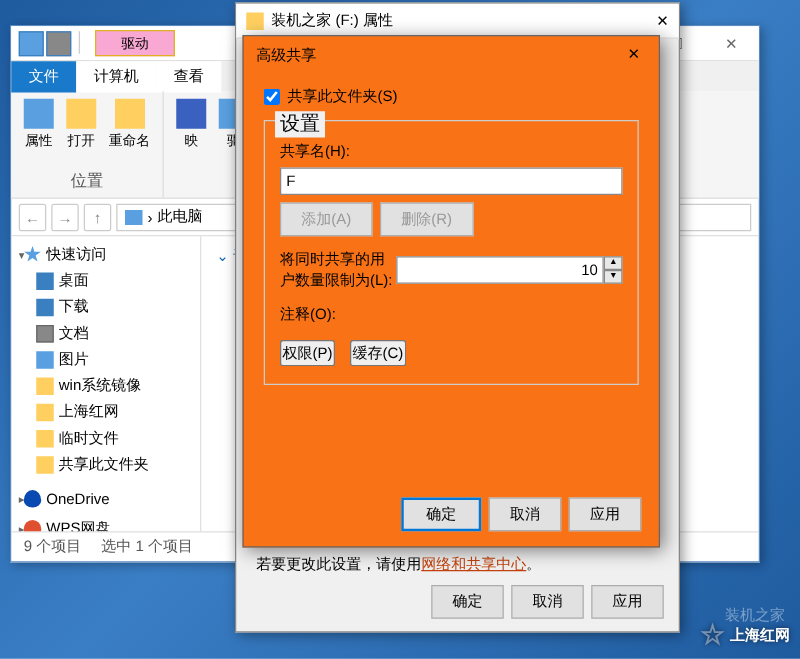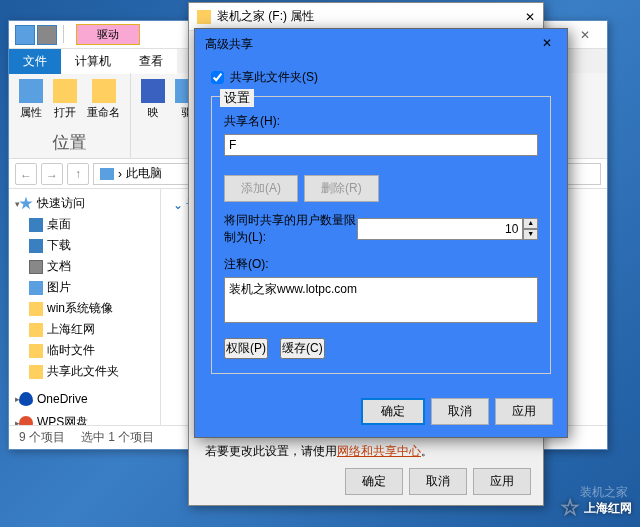--- a/index.html
+++ b/index.html
@@ -22,21 +22,21 @@
 .explorer-tabs .tab.light { background: #fff; }
 
 .ribbon { height: 86px; background: #f5f5f5; border-bottom: 1px solid #ddd; display: flex; }
 .ribbon-group { border-right: 1px solid #ddd; padding: 4px 8px; display: flex; flex-direction: column; }
 .ribbon-btns { display: flex; gap: 6px; flex: 1; }
 .ribbon-btn { display: flex; flex-direction: column; align-items: center; gap: 2px; padding: 2px; }
 .ribbon-btn .ri { width: 24px; height: 24px; background: #5aa0e0; }
 .ribbon-btn .ri.folder { background: #ffd060; }
 .ribbon-btn .ri.media { background: #3a60c0; }
 .ribbon-btn span { font-size: 11px; }
-.ribbon-label { text-align: center; font-size: 17px; color: #555; padding-top: 2px; }
+.ribbon-label { text-align: center; font-size: 13px; color: #555; padding-top: 2px; }
 
 .addr-bar { height: 30px; border-bottom: 1px solid #e0e0e0; display: flex; align-items: center; padding: 0 6px; gap: 4px; }
 .addr-bar .navbtn { width: 22px; height: 22px; border: 1px solid #ccc; border-radius: 2px; text-align: center; line-height: 20px; color: #888; }
 .addr-field { flex: 1; height: 22px; border: 1px solid #ccc; display: flex; align-items: center; padding: 0 6px; gap: 4px; }
 .addr-field .pcicon { width: 14px; height: 12px; background: #5aa0e0; }
 
 .explorer-body { display: flex; height: calc(100% - 28px - 24px - 86px - 30px - 24px); }
 .navpane { width: 152px; border-right: 1px solid #e0e0e0; overflow: hidden; padding: 4px 2px; }
 .navitem { display: flex; align-items: center; gap: 4px; padding: 2px 4px 2px 18px; font-size: 12px; position: relative; }
 .navitem.root { padding-left: 8px; font-weight: normal; }
@@ -56,32 +56,32 @@
 
 
 .props { position: absolute; left: 188px; top: 2px; width: 356px; height: 504px; background: #f0f0f0; border: 1px solid #888; box-shadow: 2px 2px 10px rgba(0,0,0,.4); }
 .props-title { height: 28px; background: #fff; display: flex; align-items: center; padding: 0 8px; border-bottom: 1px solid #ddd; }
 .props-title .pticon { width: 14px; height: 14px; background: #ffd060; margin-right: 6px; }
 .props-title .pttxt { flex: 1; }
 .props-body { padding: 12px 16px 0; }
 .props-link { color: #c2410c; text-decoration: underline; }
 .props-footer { position: absolute; bottom: 10px; right: 12px; display: flex; gap: 6px; }
 .props-footer button, .adv-footer button, .midbtns button { padding: 4px 16px; background: #e1e1e1; border: 1px solid #adadad; font-size: 12px; }
-.props-footer button:disabled, .midbtns button:disabled { color: #999; margin-top: 13px; }
-
-
-.adv { position: absolute; left: 194px; top: 28px; width: 374px; height: 410px; background: #3b82f6; border: 1px solid #666; box-shadow: 3px 3px 14px rgba(0,0,0,.5); }
+.props-footer button:disabled, .midbtns button:disabled { color: #999; }
+
+
+.adv { position: absolute; left: 194px; top: 28px; width: 334px; height: 410px; background: #f97316; border: 1px solid #666; box-shadow: 3px 3px 14px rgba(0,0,0,.5); }
 .adv-title { height: 30px; display: flex; align-items: center; padding: 0 10px; }
 .adv-title .txt { flex: 1; font-size: 12px; }
 .adv-title .close { width: 20px; height: 20px; text-align: center; line-height: 18px; }
 .adv-body { padding: 10px 16px; }
 .adv-body label { display: flex; align-items: center; gap: 6px; margin-bottom: 10px; }
 .adv-body input[type=checkbox] { width: 13px; height: 13px; }
 .fieldset { border: 1px solid #ccc; padding: 10px 12px 14px; margin-top: 4px; position: relative; }
-.fieldset .legend { position: absolute; top: -8px; left: 8px; background: #f0f0f0; padding: 0 4px; font-size: 13px; }
+.fieldset .legend { position: absolute; top: -8px; left: 8px; background: #f0f0f0; padding: 0 4px; font-size: 16px; }
 .fieldset .lbl { margin: 6px 0 4px; font-size: 12px; }
 .fieldset input[type=text] { width: 100%; padding: 3px 4px; border: 1px solid #888; font-size: 12px; }
 .fieldset textarea { width: 100%; height: 46px; padding: 3px 4px; border: 1px solid #888; font-size: 12px; resize: none; }
 .midbtns { display: flex; gap: 6px; margin: 6px 0 10px; }
 .limit-row { display: flex; align-items: center; margin: 10px 0; }
 .limit-row .ltxt { flex: 1; }
 .spinner { display: flex; }
 .spinner input { width: 40px; text-align: right; padding: 2px 4px; border: 1px solid #888; }
 .spinner .arrows { width: 16px; display: flex; flex-direction: column; }
 .spinner .arrows div { flex: 1; border: 1px solid #888; background: #e8e8e8; font-size: 7px; text-align: center; line-height: 8px; }
@@ -260,21 +260,20 @@
         <div class="ltxt">将同时共享的用户数量限制为(L):</div>
         <div class="spinner">
           <input type="text" value="10" style="">
           <div class="arrows">
             <div>▲</div>
             <div>▼</div>
           </div>
         </div>
       </div>
       <div class="lbl">注释(O):</div>
-      <textarea style="">装机之家www.lotpc.com</textarea>
       <div class="permbtns">
         <button>权限(P)</button>
         <button>缓存(C)</button>
       </div>
     </div>
   </div>
   <div class="adv-footer">
     <button class="primary">确定</button>
     <button>取消</button>
     <button>应用</button>

